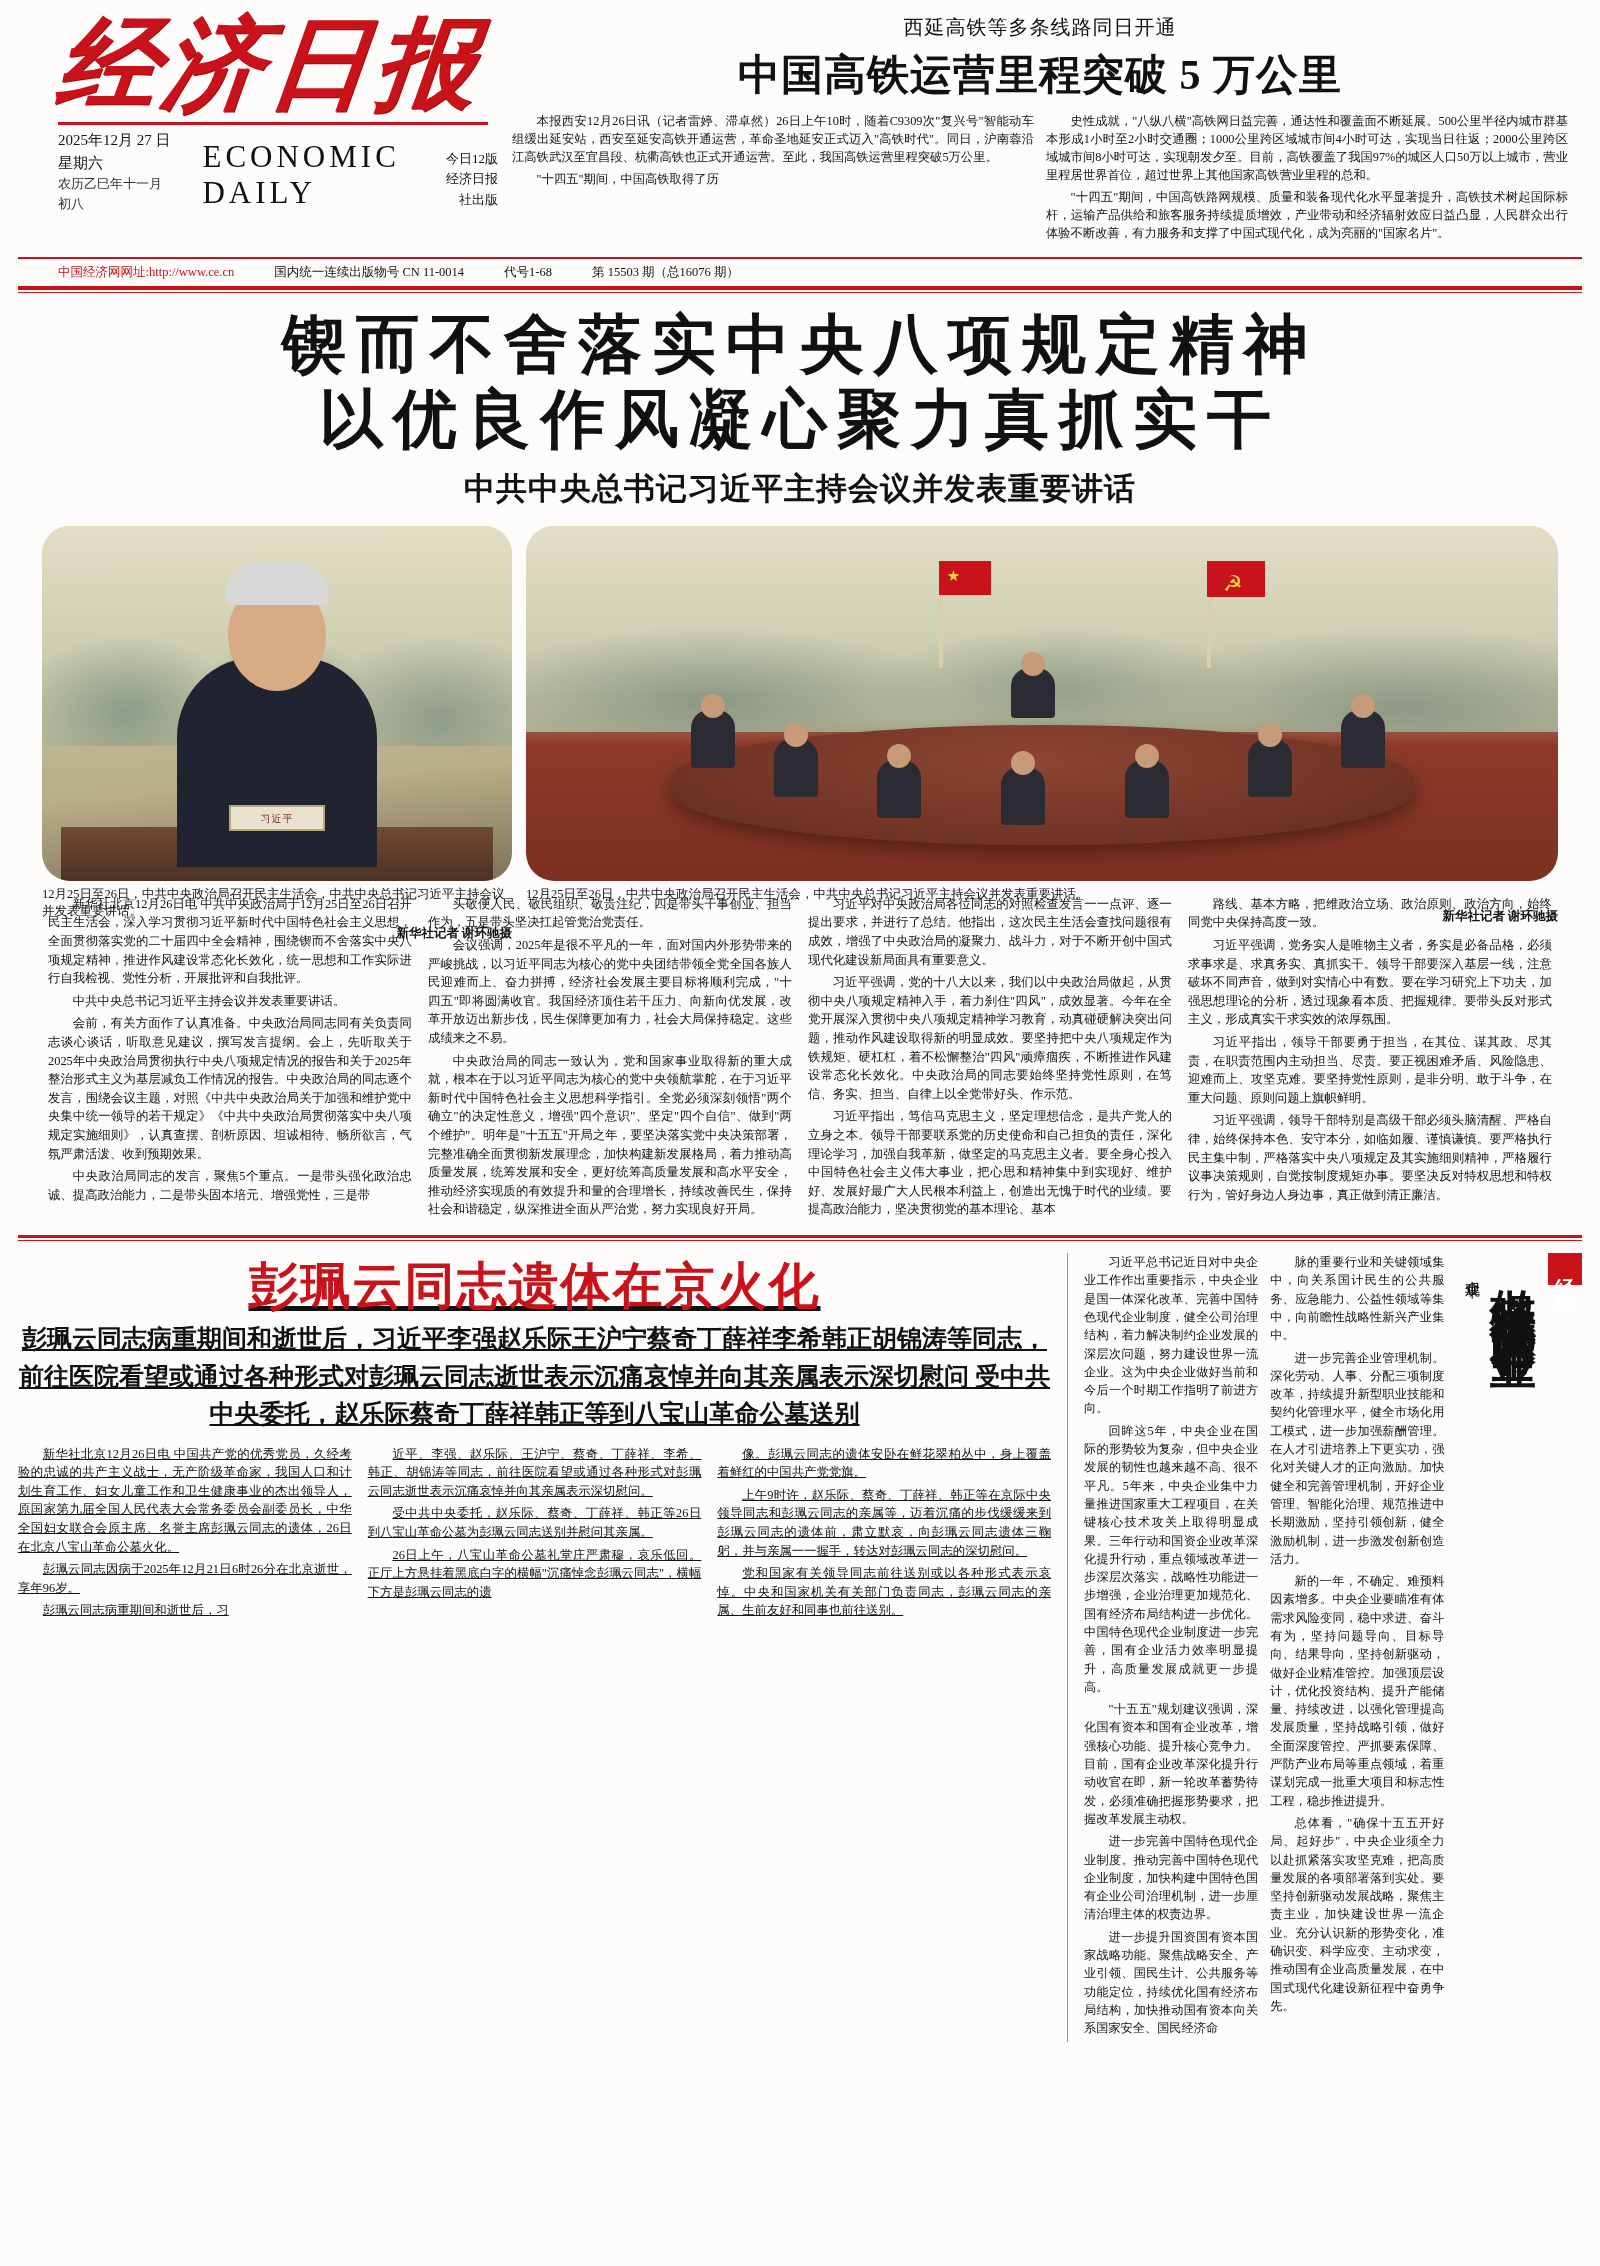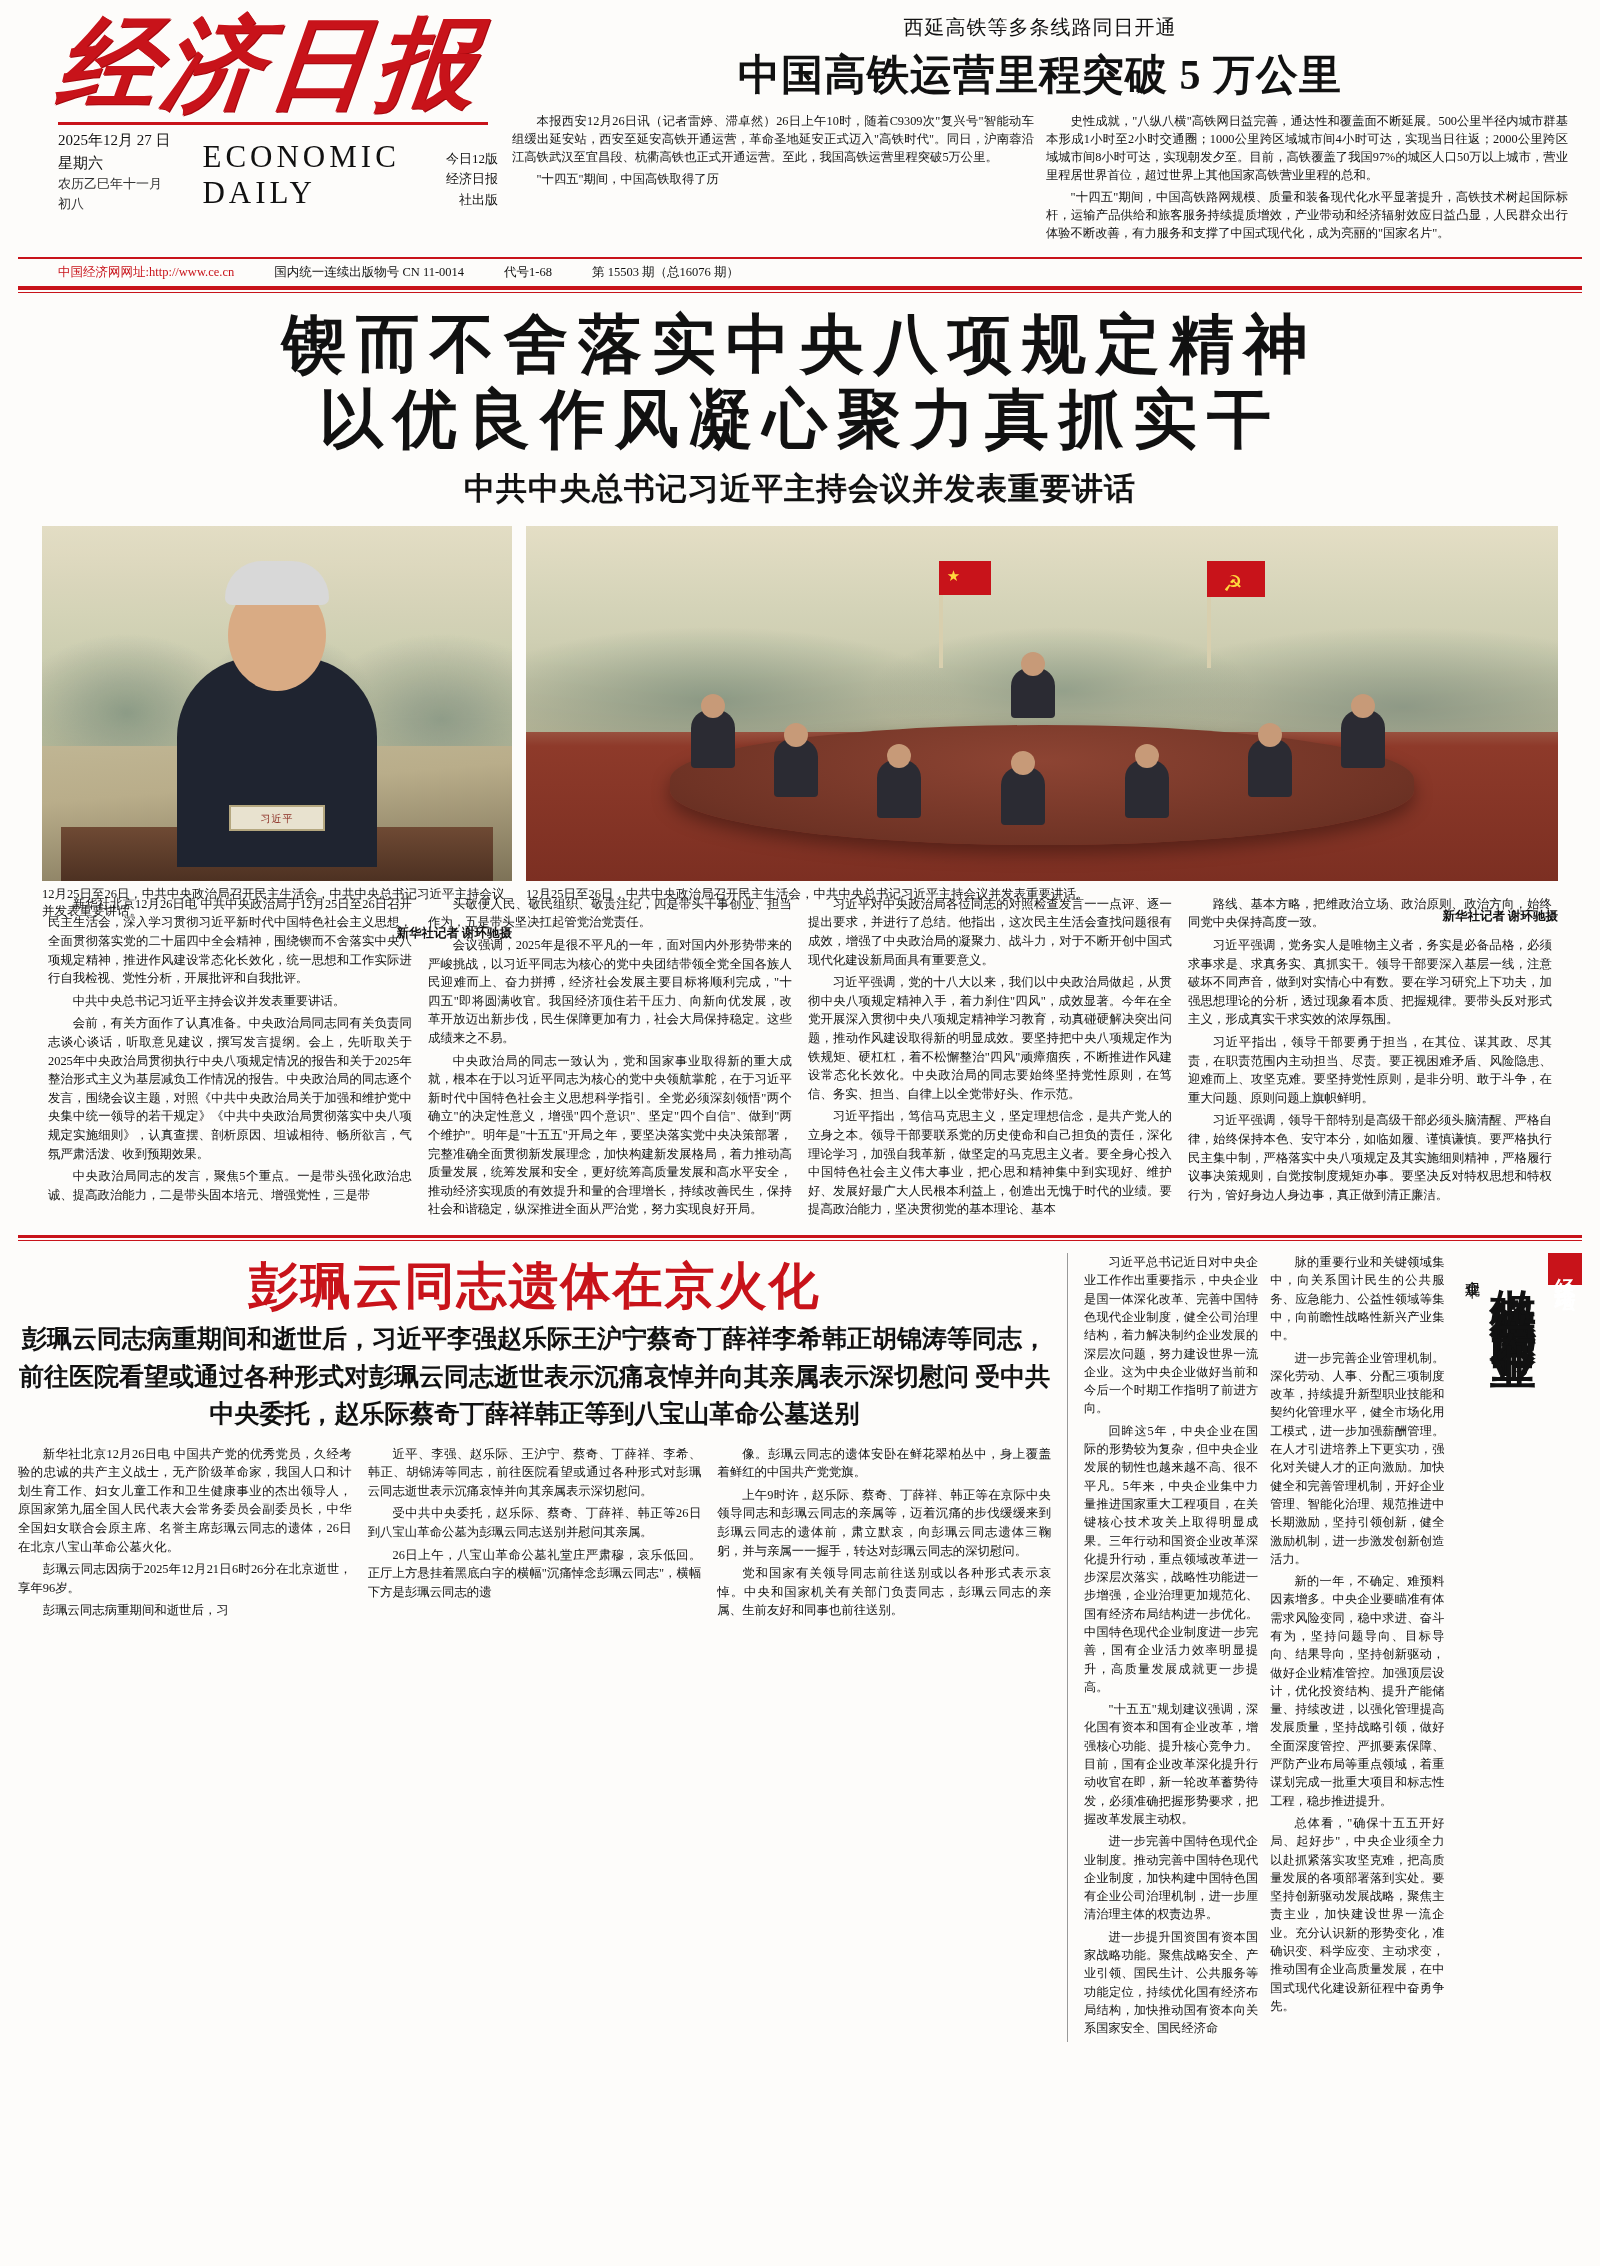--- a/index.html
+++ b/index.html
@@ -65,21 +65,21 @@
   .lead-sub { text-align:center; font-size:31px; font-weight:bold; margin-top:10px; letter-spacing:1px;}
 
   .photos { display:flex; gap:14px; margin-top:16px; }
   .photo-box { position:relative; }
   .photo-a { width:470px; height:355px; }
   .photo-b { flex:1; height:355px; }
   .cap { font-size:12.5px; margin-top:5px; display:flex; justify-content:space-between; }
   .cap .credit { font-weight:bold; }
 
   
-  .ph { width:100%; height:100%; overflow:hidden; position:relative; }
+  .ph { width:100%; height:100%; overflow:hidden; position:relative;border-radius:28px; }
   .ph-a { background:linear-gradient(175deg,#cfc7a8 0%,#c6bd9c 42%,#b9ad8a 70%,#7d7257 100%); }
   .ph-b { background:linear-gradient(180deg,#d9d2b8 0%,#cfc6a8 38%,#8e3a2a 62%,#7c2f22 100%); }
   .mountains {
     position:absolute; left:0; right:0; top:0; height:62%;
     background:
       radial-gradient(ellipse 40% 60% at 18% 85%, #8a9a86 0%, transparent 60%),
       radial-gradient(ellipse 30% 50% at 52% 80%, #93a18c 0%, transparent 62%),
       radial-gradient(ellipse 45% 65% at 85% 88%, #8d9b88 0%, transparent 60%),
       linear-gradient(180deg,#e5dfc6 0%, #cfd0b4 55%, #b9bb9c 100%);
     opacity:.95;
@@ -121,21 +121,21 @@
   
   .art-cols { display:flex; gap:16px; margin-top:14px; padding:0 6px; }
   .art-cols .col { flex:1; font-size:12.4px; line-height:1.5; text-align:justify; }
   .art-cols .col p { margin:0 0 4px 0; text-indent:2em; }
 
   
   .rule-double { margin:12px 0 0 0; border-top:3px solid #c8131a; }
   .rule-double2 { border-top:1px solid #c8131a; margin-top:2px; }
 
   .bottom { display:flex; gap:0; margin-top:12px; }
-  .bot-left { width:1050px; flex:0 0 1050px; padding-right:16px; border-right:1px solid #999; }
+  .bot-left { width:1050px; flex:0 0 1050px; padding-right:16px; border-right:1px solid #999;text-decoration:underline; }
   .bot-right { flex:1; padding-left:16px; display:flex; gap:18px; }
 
   .bl-title { font-size:50px; font-weight:bold; color:#c8131a; text-align:center; letter-spacing:2px; }
   .bl-sub { font-size:25px; font-weight:bold; text-align:center; line-height:1.5; margin-top:0; letter-spacing:0px;}
   .bl-cols { display:flex; gap:16px; margin-top:12px; }
   .bl-cols .col { flex:1; font-size:12.4px; line-height:1.5; text-align:justify; }
   .bl-cols .col p { margin:0 0 4px 0; text-indent:2em; }
 
   .vtitle-wrap { display:flex; flex-direction:row-reverse; align-items:flex-start; }
   .vtitle {

